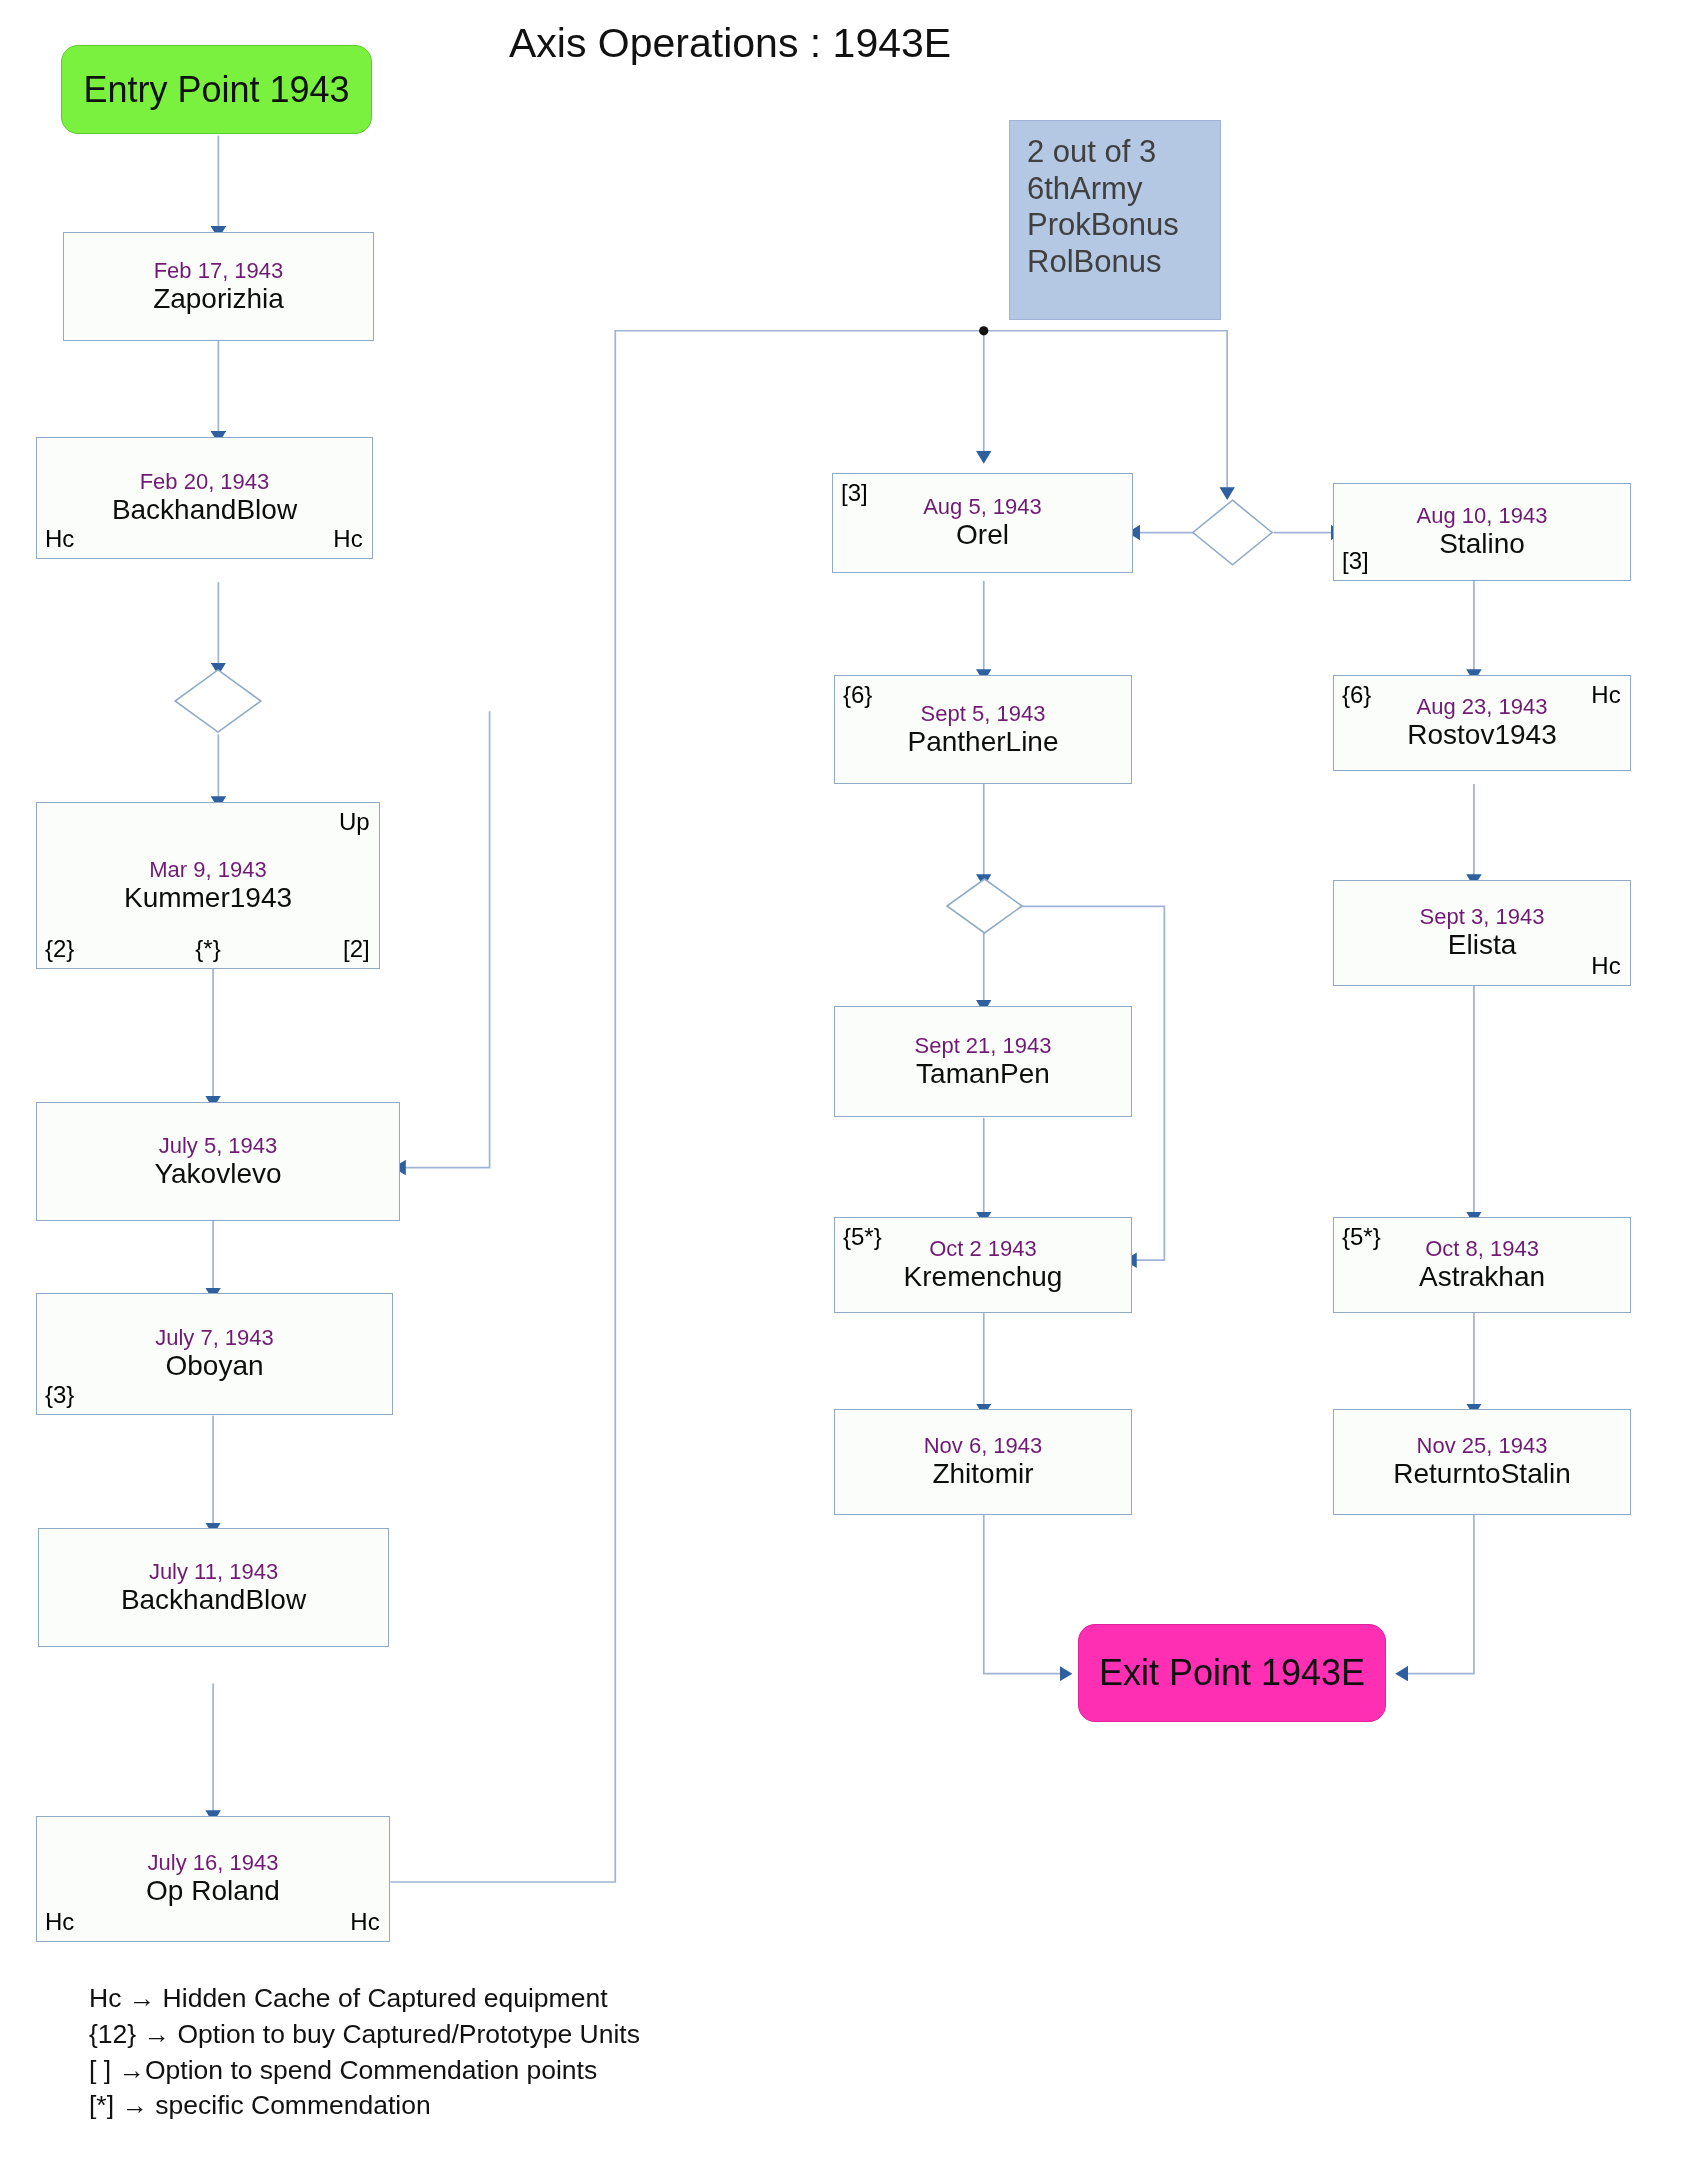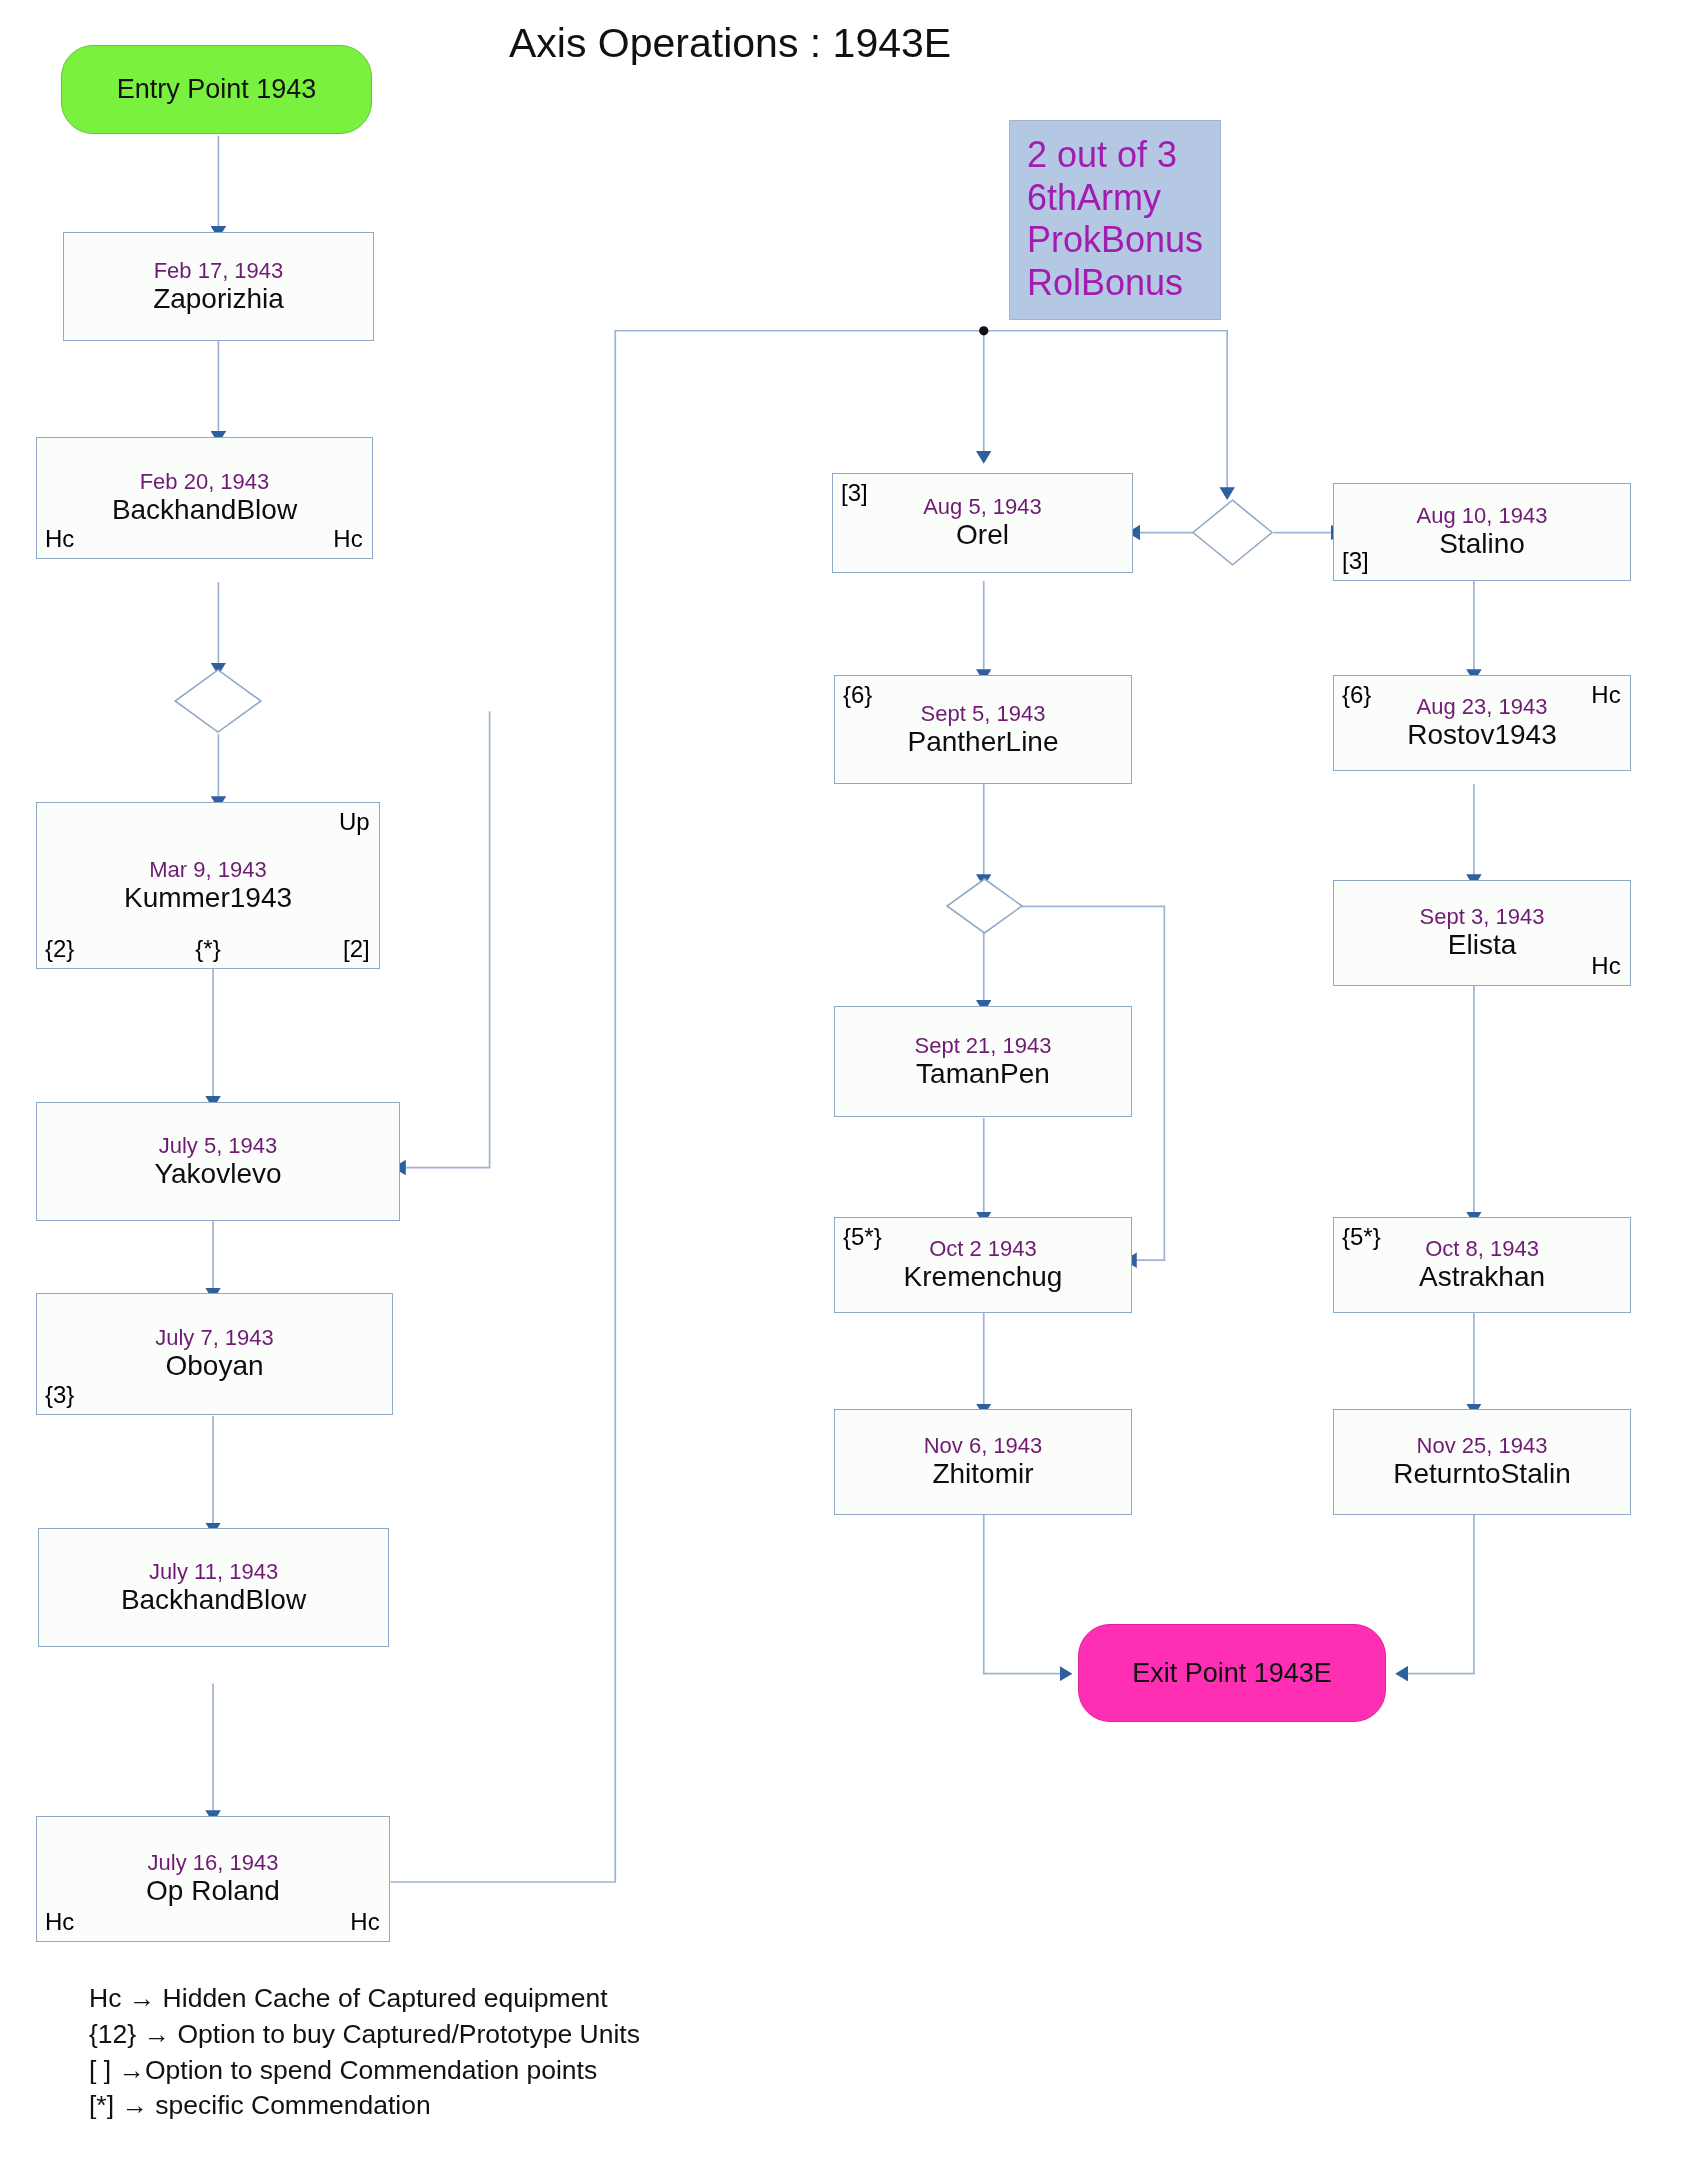--- a/index.html
+++ b/index.html
@@ -56,48 +56,48 @@
   }
   .m-tl{left:8px;top:6.6px;}
   .m-tr{right:9.3px;top:6.6px;}
   .m-bl{left:8px;bottom:6.6px;}
   .m-br{right:9.3px;bottom:6.6px;}
   .m-bc{left:50%;transform:translateX(-50%);bottom:6.6px;}
 
   .terminal{
     position:absolute;
     box-sizing:border-box;
-    border-radius:32px;
+    border-radius:17px;
     display:flex;
     align-items:center;
     justify-content:center;
-    font-size:27px;
+    font-size:36px;
     color:#111;
     z-index:6;
   }
   #entry-point{
     background:#7bf13f;
     border:1.3px solid #5cc92c;
   }
   #exit-point{
     background:#ff2fb4;
     border:1.3px solid #e0219b;
   }
   #note-box{
     position:absolute;
     box-sizing:border-box;
     background:#b4c7e3;
     border:1.3px solid #9fb4d4;
     padding:13.2px 14.6px 12px 17px;
     z-index:6;
   }
   #note-box .line{
-    font-size:36px;
+    font-size:31px;
     line-height:1.18;
-    color:#a21caf;
+    color:#404040;
     white-space:nowrap;
   }
   #title{
     position:absolute;
     font-size:41px;
     color:#111;
     white-space:nowrap;
     z-index:6;
   }
   #legend{

